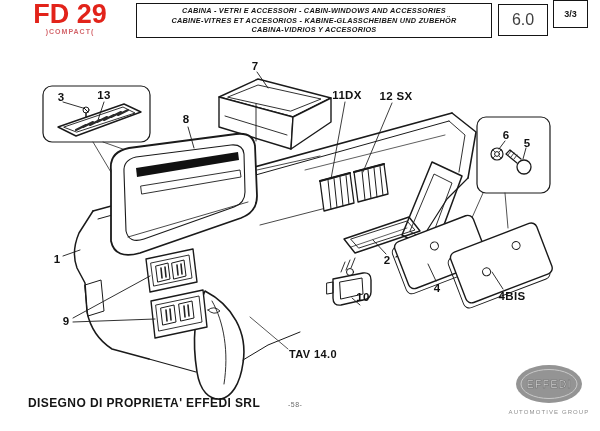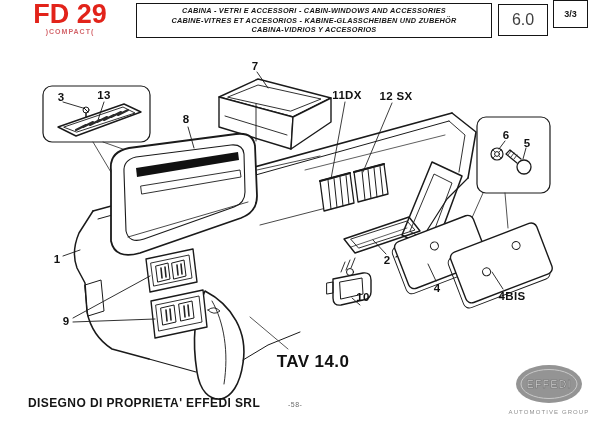--- a/index.html
+++ b/index.html
@@ -25,21 +25,21 @@
     position:absolute;left:553px;top:0;width:33px;height:26px;border:1.4px solid #151515;
     display:flex;align-items:center;justify-content:center;font-weight:bold;font-size:9px;color:#151515;
   }
   
   #diagram-svg{position:absolute;left:0;top:0;}
   #labels-layer{position:absolute;left:0;top:0;width:600px;height:431px;pointer-events:none;}
   .part-label{
     position:absolute;transform:translate(-50%,-50%);
     font-weight:bold;font-size:11.5px;color:#111;letter-spacing:.3px;white-space:nowrap;
   }
-  .part-label.tav{font-size:17px;letter-spacing:.4px;margin-top:8px;}
+  .part-label.tav{font-size:11px;letter-spacing:.4px;}
   
   .notice{position:absolute;left:28px;top:396px;font-weight:bold;font-size:12px;letter-spacing:.4px;color:#151515;}
   .pagenum{position:absolute;left:288px;top:401px;font-size:7px;color:#6b6b6b;letter-spacing:.5px;}
 </style>
 </head>
 <body>
 
 <div id="page">
 
   <div class="logo">

